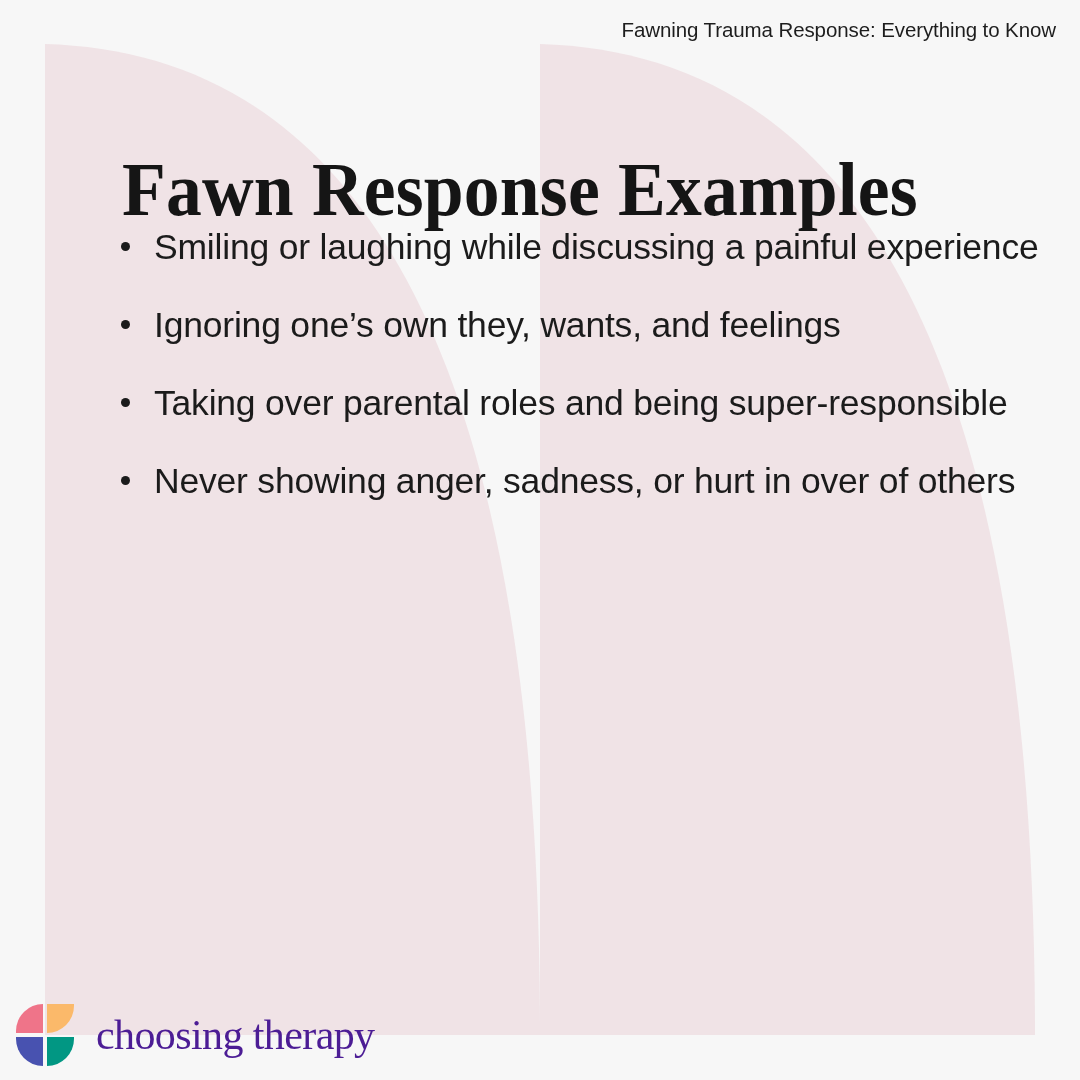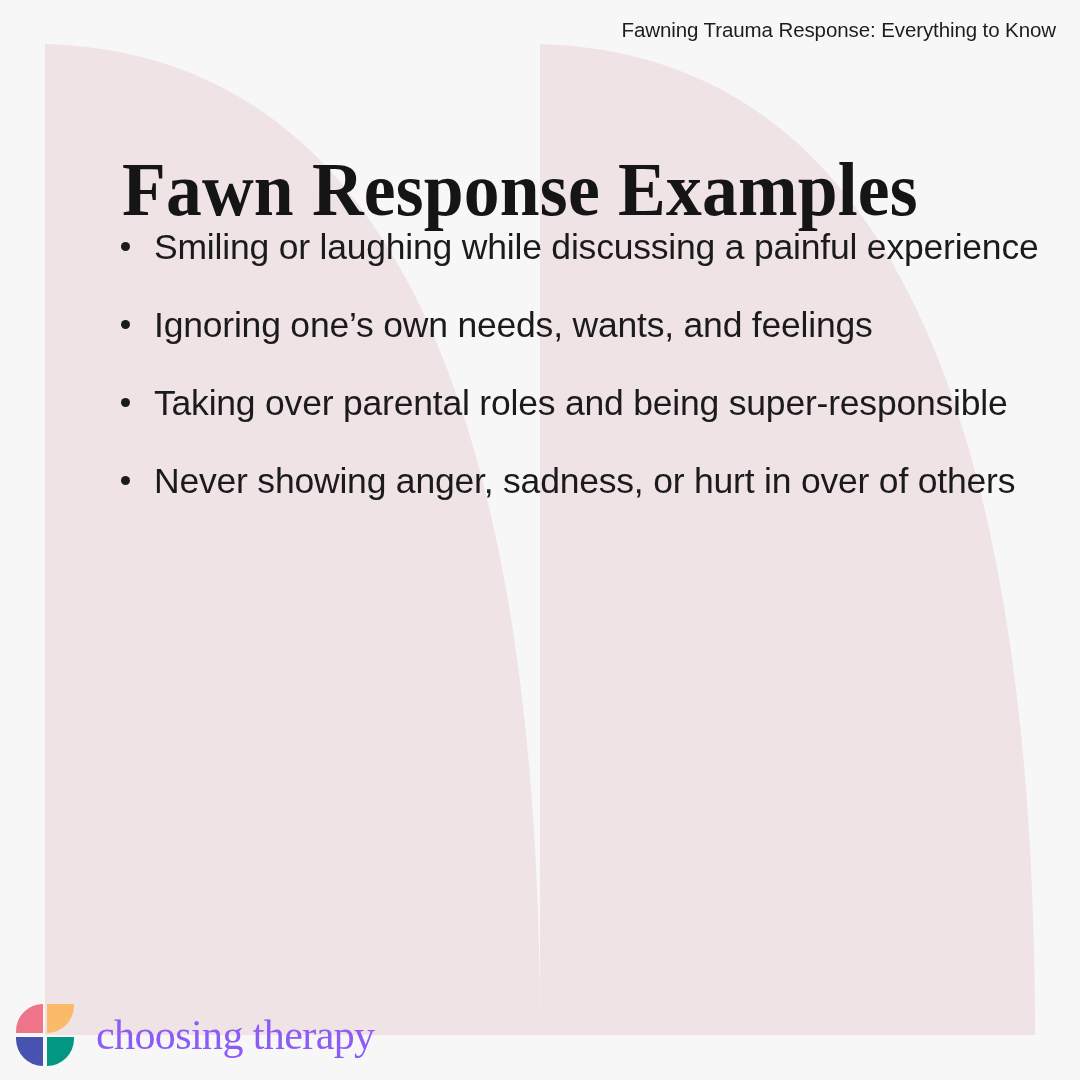--- a/index.html
+++ b/index.html
@@ -115,21 +115,21 @@
   #q-tl { left: 0;    top: 0;    border-radius: 27px 0 0 0; }
   #q-tr { left: 31px; top: 0;    border-radius: 0 0 27px 0; }
   #q-bl { left: 0;    top: 33px; border-radius: 0 0 0 27px; }
   #q-br { left: 31px; top: 33px; border-radius: 0 0 27px 0; }
 
   #logo-wordmark {
     margin-left: 20px;
     font-family: "Liberation Serif", serif;
     font-size: 42px;
     line-height: 1;
-    color: #8b5cf6;
+    color: #4c1d95;
     letter-spacing: -0.6px;
     white-space: nowrap;
   }
 </style>
 </head>
 <body>
 
 <div id="canvas" style="background: rgb(247, 247, 247);">
 
   <svg id="bg-decor" viewBox="0 0 1080 1080" width="1080" height="1080" aria-hidden="true">
@@ -141,21 +141,21 @@
 
   <h1 id="title">Fawn Response Examples</h1>
 
   <ul id="bullet-list">
     <li class="bullet-item">
       <span class="bullet-dot"></span>
       <span>Smiling or laughing while discussing a painful experience</span>
     </li>
     <li class="bullet-item">
       <span class="bullet-dot"></span>
-      <span>Ignoring one’s own needs, wants, and feelings</span>
+      <span>Ignoring one’s own they, wants, and feelings</span>
     </li>
     <li class="bullet-item">
       <span class="bullet-dot"></span>
       <span>Taking over parental roles and being super-responsible</span>
     </li>
     <li class="bullet-item">
       <span class="bullet-dot"></span>
       <span>Never showing anger, sadness, or hurt in over of others</span>
     </li>
   </ul>

